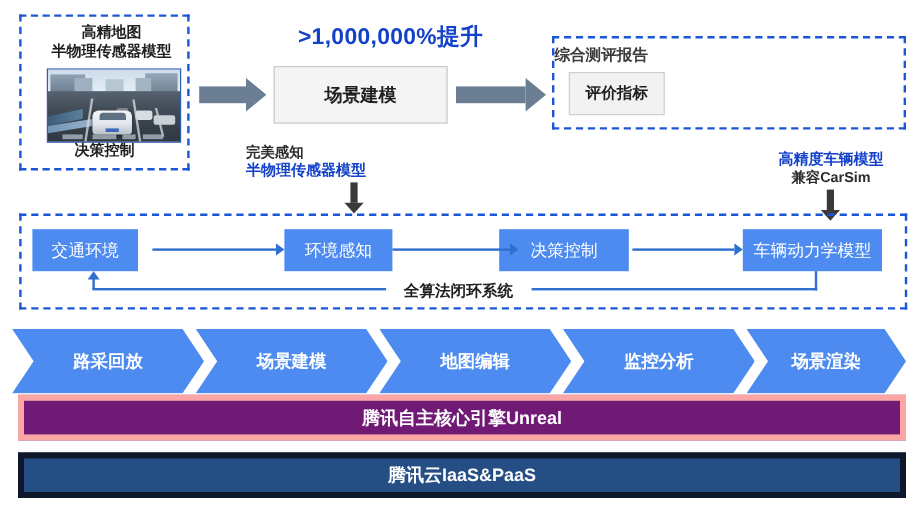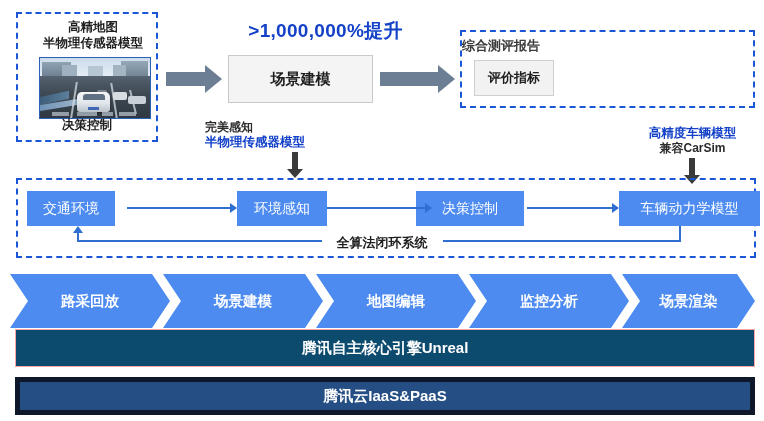--- a/index.html
+++ b/index.html
@@ -122,21 +122,21 @@
   
   #loop-box{left:16px;top:178px;width:740px;height:80px;}
   .loop-node{
     position:absolute;height:35px;background:#4d8bf0;
     display:flex;align-items:center;justify-content:center;
     color:#ffffff;font-size:14px;font-weight:400;white-space:nowrap;
   }
   #node0{left:27px;top:191px;width:88px;}
   #node1{left:237px;top:191px;width:90px;}
   #node2{left:416px;top:191px;width:108px;}
-  #node3{left:619px;top:191px;width:141px;}
+  #node3{left:619px;top:191px;width:116px;}
 
   .hline{position:absolute;height:2px;background:#2f6fd0;}
   .vline{position:absolute;width:2px;background:#2f6fd0;}
   .arrowR{position:absolute;width:0;height:0;
     border-top:5px solid transparent;border-bottom:5px solid transparent;
     border-left:7px solid #2f6fd0;}
   .arrowU{position:absolute;width:0;height:0;
     border-left:5px solid transparent;border-right:5px solid transparent;
     border-bottom:7px solid #2f6fd0;}
   #loop-label{
@@ -152,21 +152,21 @@
     clip-path:polygon(0 0, calc(100% - 18px) 0, 100% 50%, calc(100% - 18px) 100%, 0 100%, 18px 50%);
   }
   .chev.first{clip-path:polygon(0 0, calc(100% - 18px) 0, 100% 50%, calc(100% - 18px) 100%, 0 100%, 18px 50%);}
 
   
   .bigbar{
     position:absolute;left:15px;width:740px;height:38px;
     display:flex;align-items:center;justify-content:center;
     color:#ffffff;font-size:15px;font-weight:700;
   }
-  #bar-engine{top:329px;background:#0c4a6e;border:1px solid #fca5a5;box-sizing:border-box;}
+  #bar-engine{top:329px;background:#701a75;border:5px solid #fca5a5;box-sizing:border-box;}
   #bar-cloud{top:377px;background:#254e85;border:5px solid #0f172a;box-sizing:border-box;}
 </style>
 </head>
 <body>
 
 <div class="dashed-box" id="src-box">
   <div class="src-title">
     <span>高精地图</span>
     <span>半物理传感器模型</span>
   </div>

